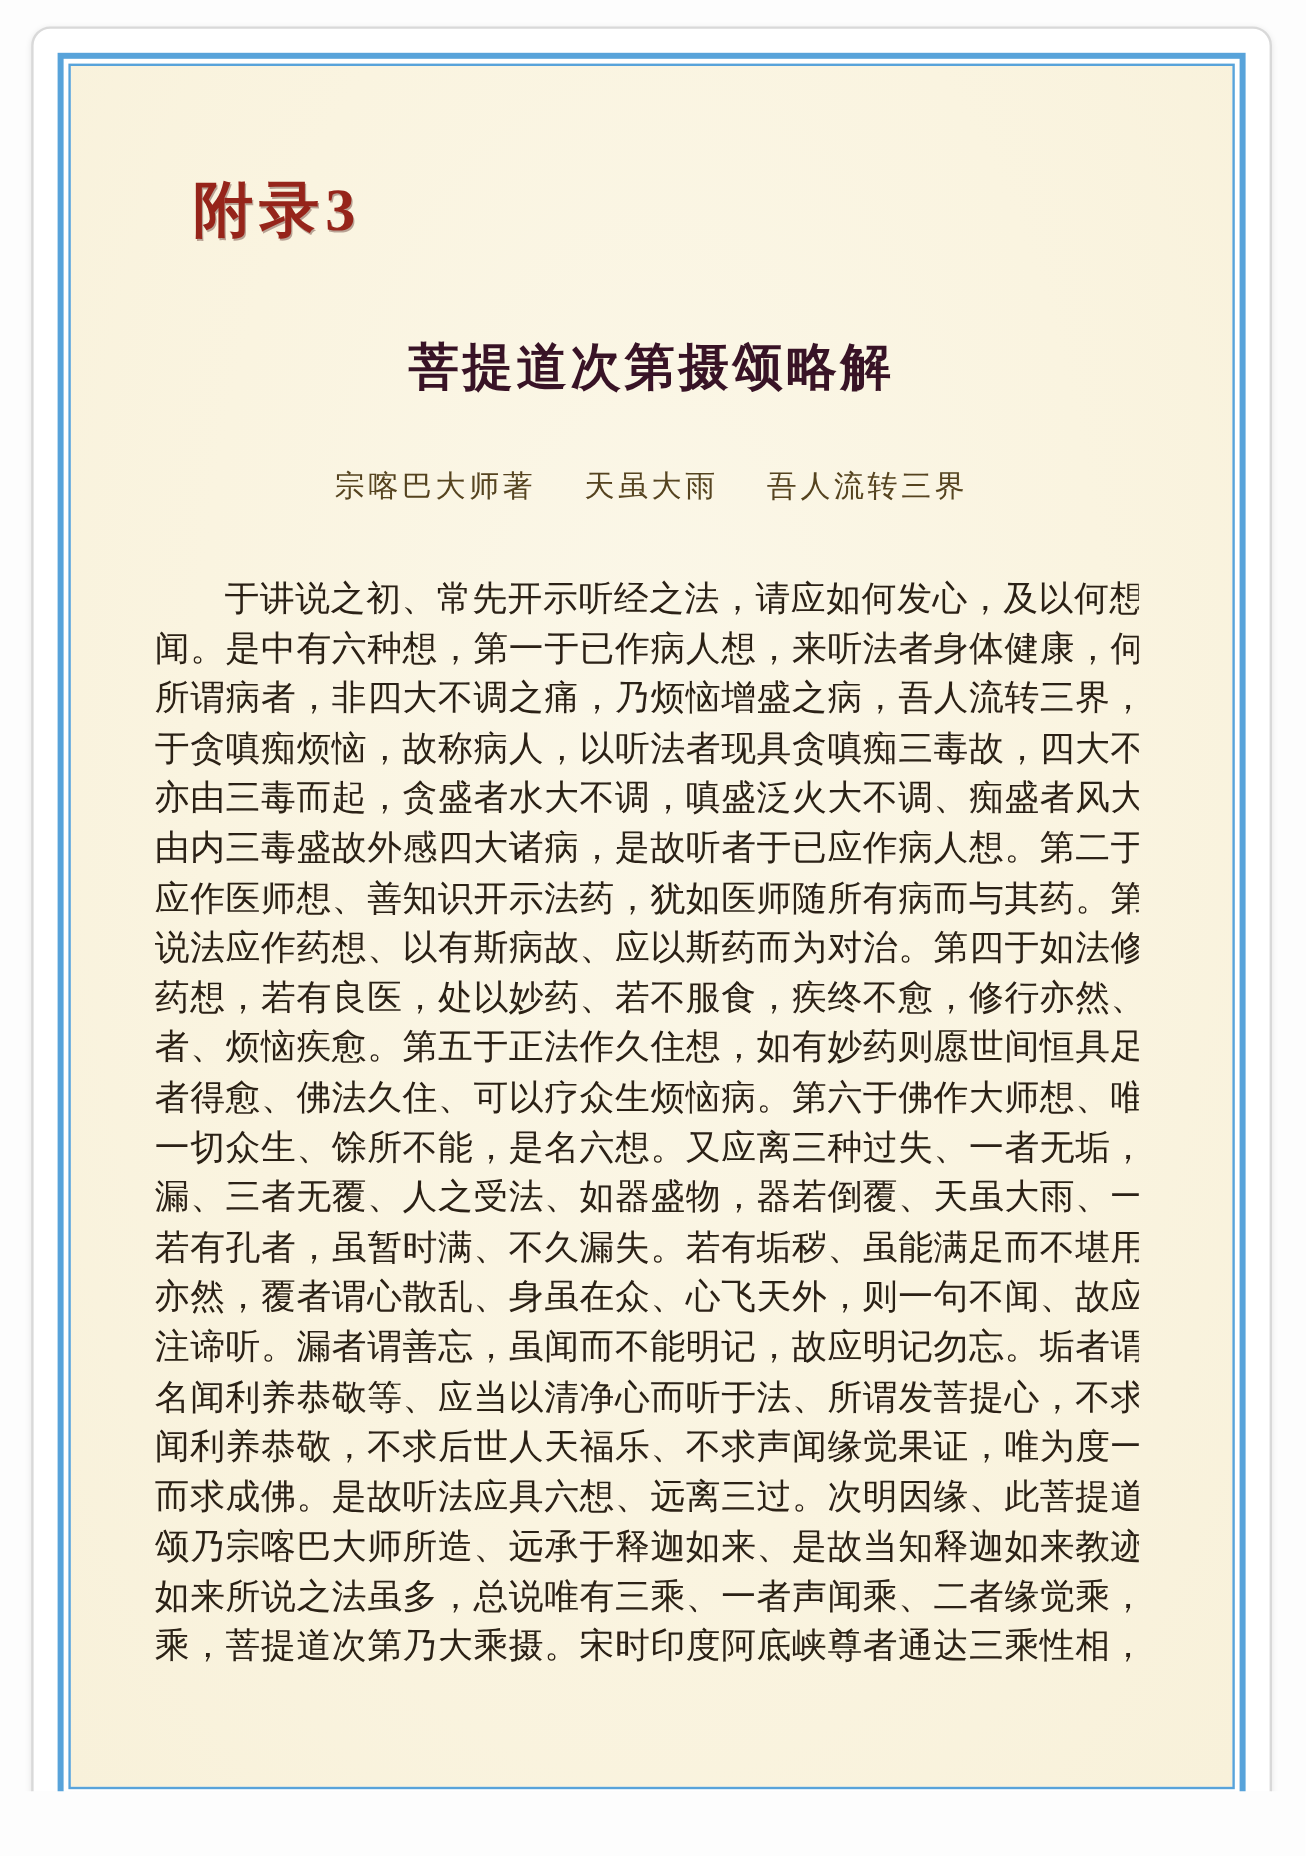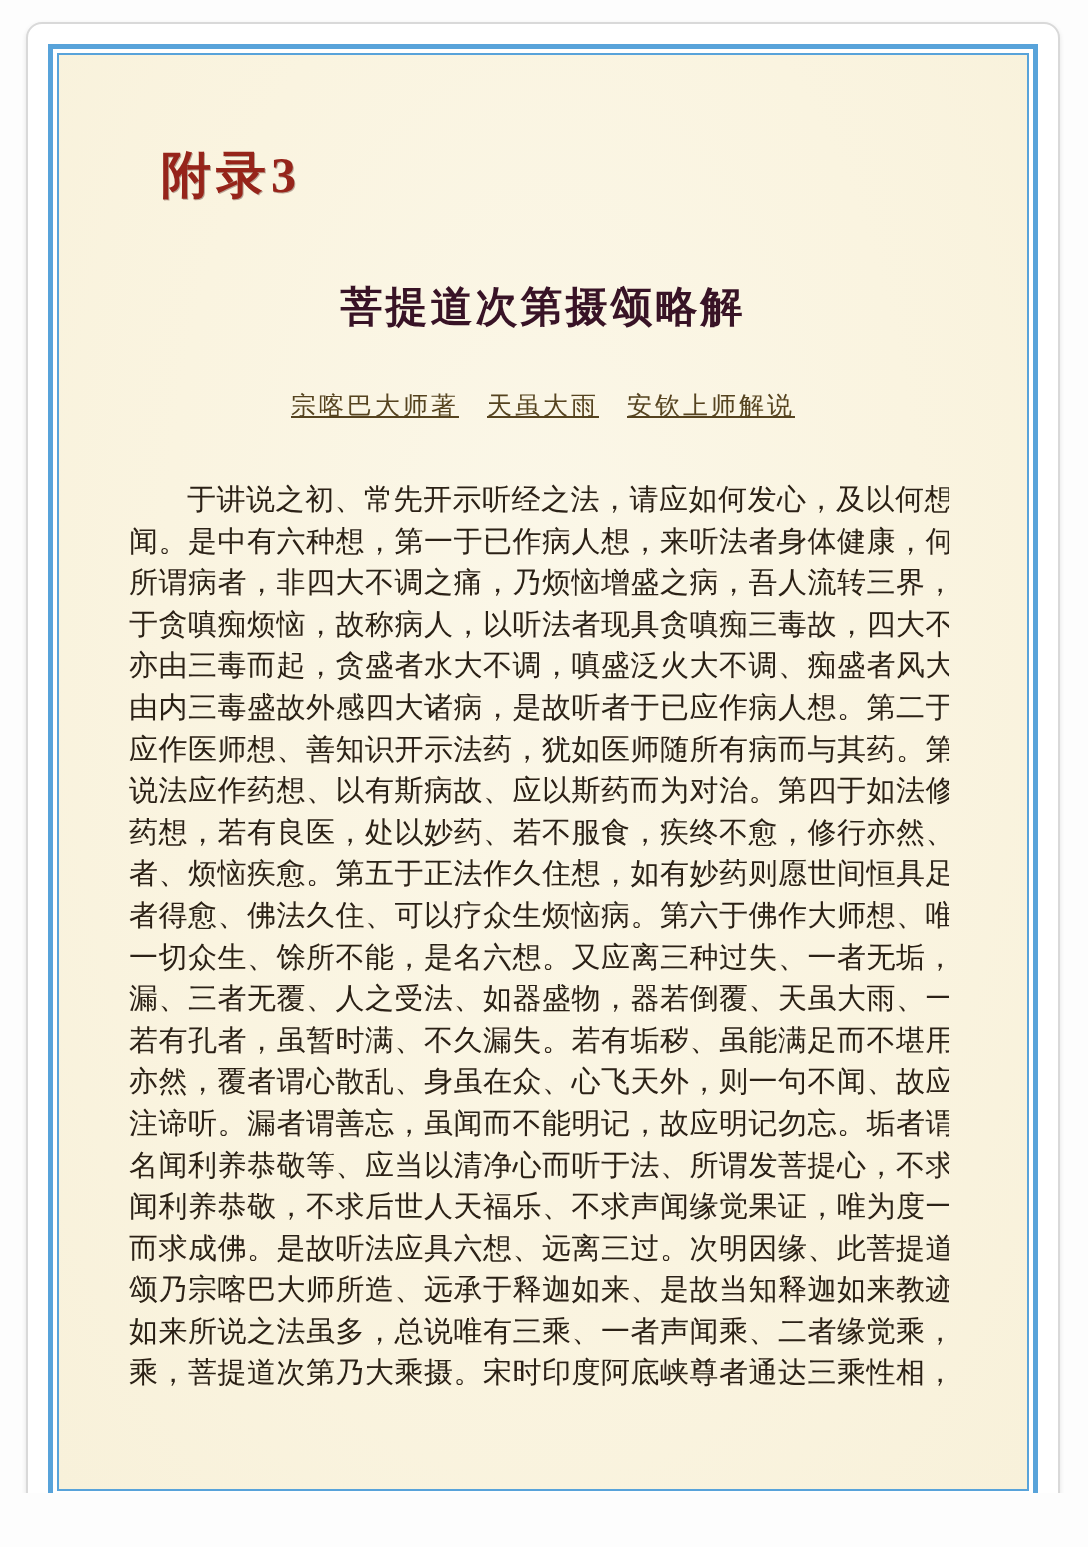--- a/index.html
+++ b/index.html
@@ -62,26 +62,25 @@
     font-size: 42px;
     line-height: 52px;
     font-weight: bold;
     color: #381326;
     letter-spacing: 3px;
   }
   .byline {
     margin-top: 58px;
     display: flex;
     justify-content: center;
-    gap: 28px;
+    gap: 40px;
     font-size: 25px;
     line-height: 30px;
     color: #55431f;
     letter-spacing: 3px;
-    text-decoration: underline;
   }
   .bodytext {
     margin: 58px 78px 0 70px;
     font-size: 29px;
     color: #2b2116;
   }
   .line {
     height: 41.6px;
     line-height: 41.6px;
     text-align: justify;
@@ -102,21 +101,21 @@
     <div class="frame-outer">
       <div class="frame-inner">
 
         <div class="appendix">附录3</div>
 
         <div class="doc-title">菩提道次第摄颂略解</div>
 
         <div class="byline">
           <span>宗喀巴大师著</span>
           <span>天虽大雨</span>
-          <span>安钦上师解说</span>
+          <span>吾人流转三界</span>
         </div>
 
         <div class="bodytext">
           <div class="line indent">于讲说之初、常先开示听经之法，请应如何发心，及以何想而谛听</div>
           <div class="line">闻。是中有六种想，第一于已作病人想，来听法者身体健康，何以云病，</div>
           <div class="line">所谓病者，非四大不调之痛，乃烦恼增盛之病，吾人流转三界，莫不由</div>
           <div class="line">于贪嗔痴烦恼，故称病人，以听法者现具贪嗔痴三毒故，四大不调之病，</div>
           <div class="line">亦由三毒而起，贪盛者水大不调，嗔盛泛火大不调、痴盛者风大不调，</div>
           <div class="line">由内三毒盛故外感四大诸病，是故听者于已应作病人想。第二于说法者</div>
           <div class="line">应作医师想、善知识开示法药，犹如医师随所有病而与其药。第三于所</div>

